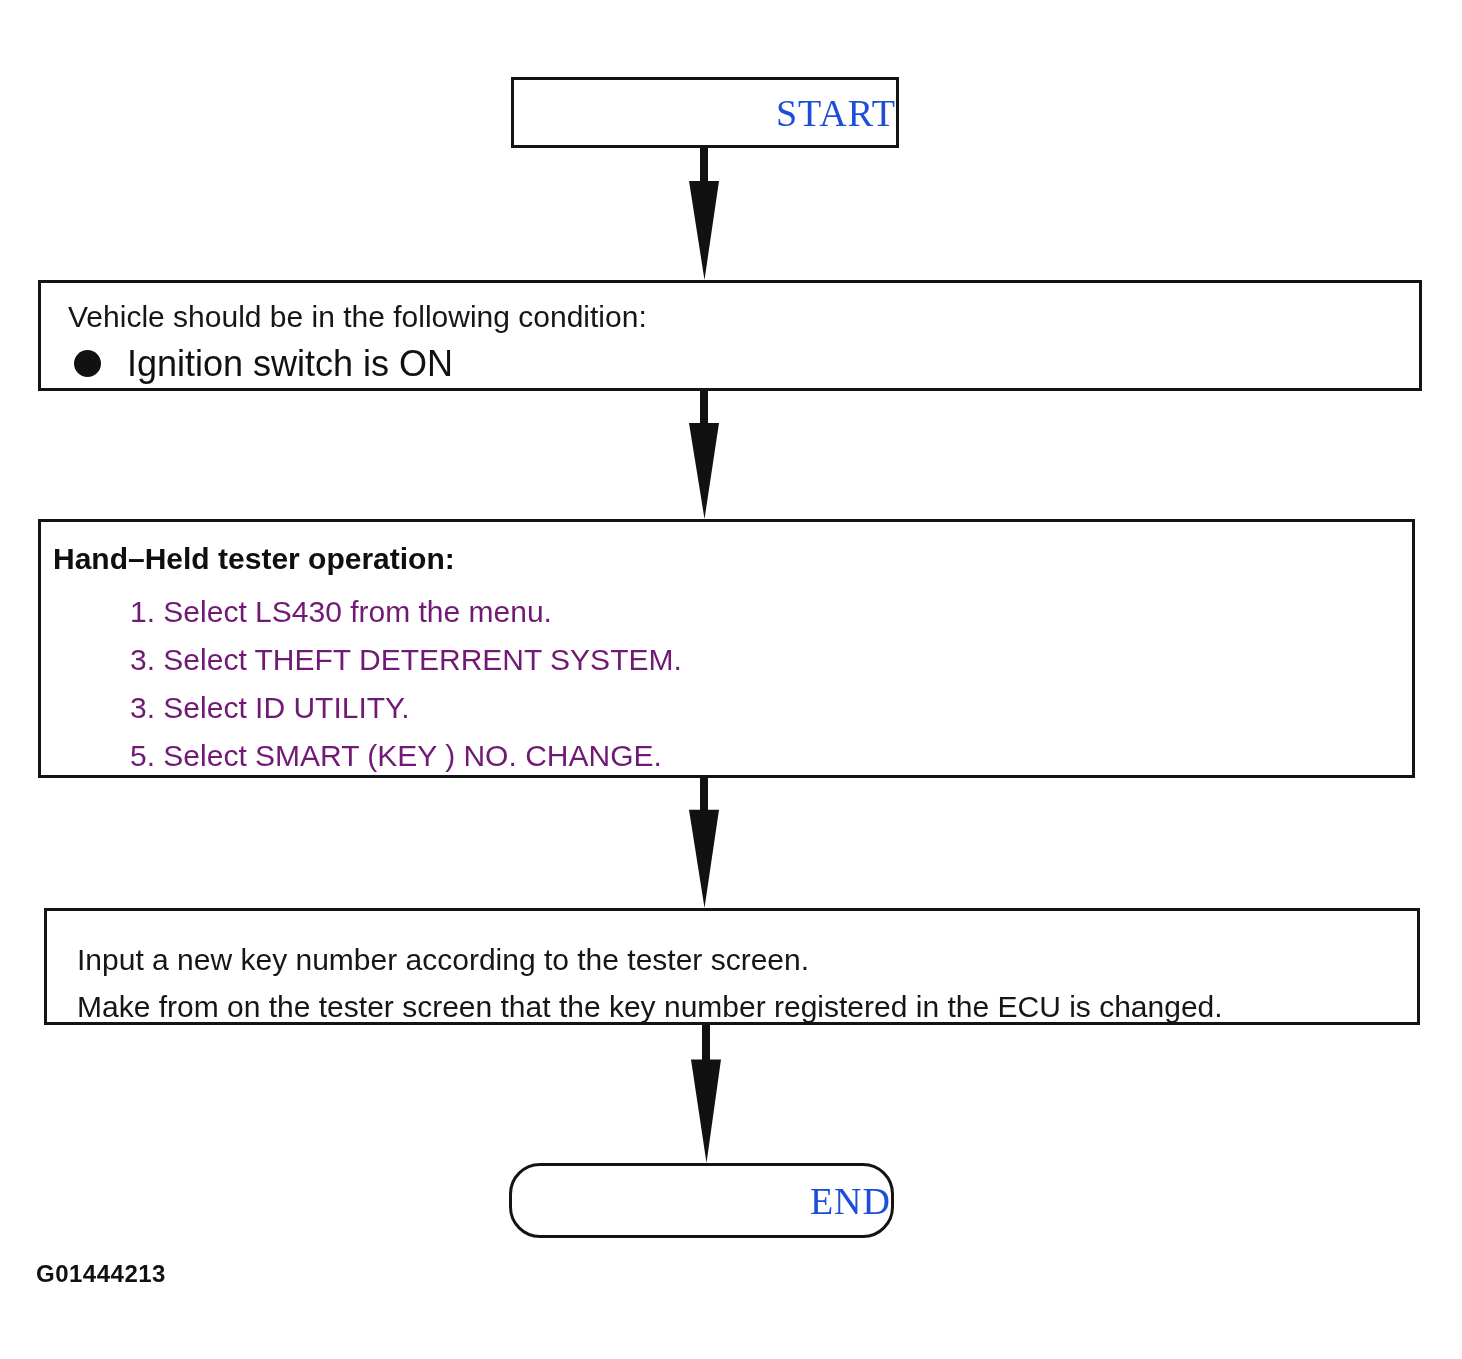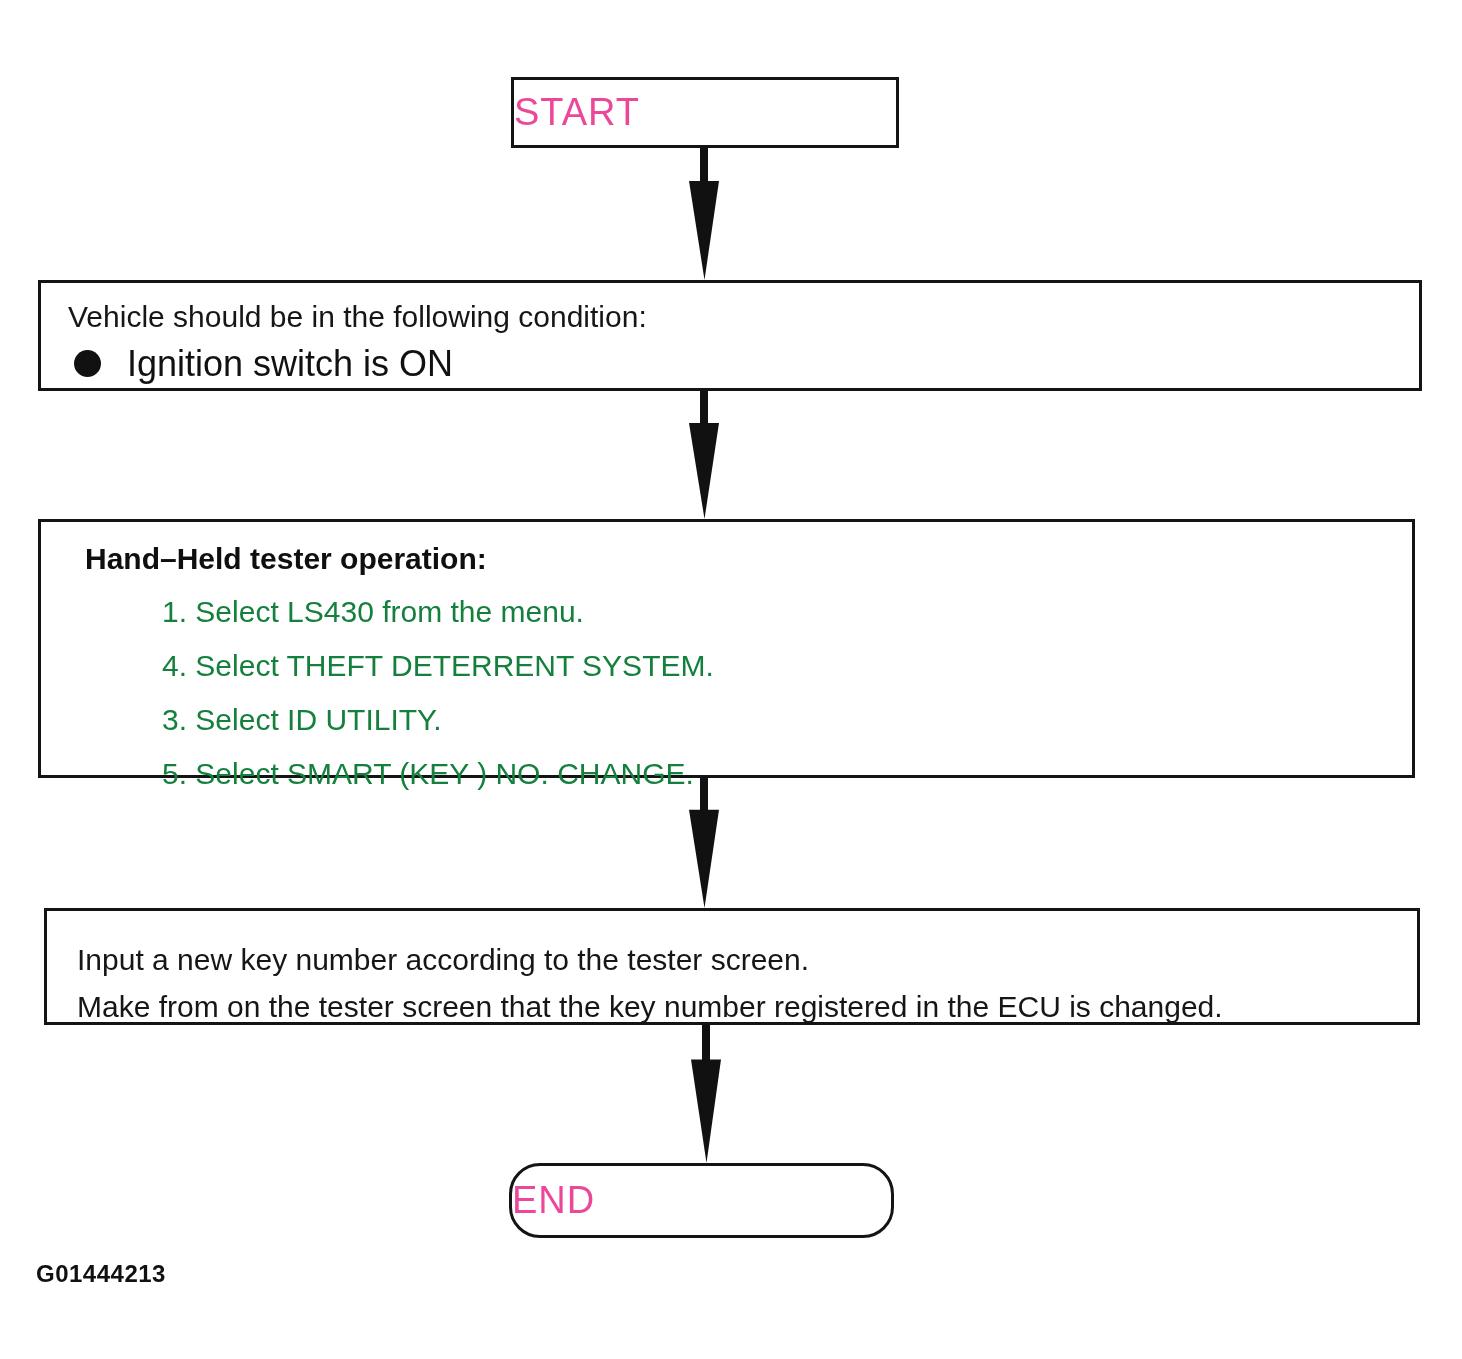--- a/index.html
+++ b/index.html
@@ -21,30 +21,31 @@
   }
   .box {
     position: absolute;
     border: 3px solid #141414;
     background: #ffffff;
     box-sizing: border-box;
   }
   .terminal {
     display: flex;
     align-items: center;
-    justify-content: flex-start;
+    justify-content: flex-end;
     font-size: 38px;
     letter-spacing: 1px;
-    color: #ec4899;
+    color: #1d4ed8;
+    font-family: Liberation Serif, serif;
   }
   #start-box { left: 511px; top: 77px;  width: 388px; height: 71px; }
   #end-box   { left: 509px; top: 1163px; width: 385px; height: 75px; border-radius: 31px; }
 
   #condition-box { left: 38px; top: 280px; width: 1384px; height: 111px; padding: 10px 20px 4px 27px; }
-  #tester-box    { left: 38px; top: 519px; width: 1377px; height: 259px; padding: 14px 20px 0 44px; }
+  #tester-box    { left: 38px; top: 519px; width: 1377px; height: 259px; padding: 14px 20px 0 12px; }
   #input-box     { left: 44px; top: 908px; width: 1376px; height: 117px; padding: 25px 20px 0 30px; }
 
   .body-line {
     font-size: 30px;
     line-height: 47px;
     white-space: nowrap;
     color: #161616;
   }
   .bullet-line {
     display: flex;
@@ -69,22 +70,21 @@
     color: #0f0f0f;
   }
   .steps {
     margin-left: 77px;
     margin-top: 6px;
   }
   .step-line {
     font-size: 30px;
     line-height: 48px;
     white-space: nowrap;
-    color: #15803d;
-    margin-top: 6px;
+    color: #701a75;
   }
   .arrow {
     position: absolute;
     width: 40px;
     display: block;
   }
   #arrow-1 { left: 684px; top: 148px;  height: 132px; }
   #arrow-2 { left: 684px; top: 391px;  height: 128px; }
   #arrow-3 { left: 684px; top: 777px;  height: 131px; }
   #arrow-4 { left: 686px; top: 1025px; height: 138px; }
@@ -123,21 +123,21 @@
 
   <svg class="arrow" id="arrow-2" viewBox="0 0 40 132" preserveAspectRatio="none">
     <rect x="16" y="0" width="8" height="36" fill="#111111"></rect>
     <polygon points="5,33 35,33 20.5,132" fill="#111111"></polygon>
   </svg>
 
   <div class="box" id="tester-box">
     <div class="box-heading">Hand–Held tester operation:</div>
     <div class="steps">
       <div class="step-line">1. Select LS430 from the menu.</div>
-      <div class="step-line">4. Select THEFT DETERRENT SYSTEM.</div>
+      <div class="step-line">3. Select THEFT DETERRENT SYSTEM.</div>
       <div class="step-line">3. Select ID UTILITY.</div>
       <div class="step-line">5. Select SMART (KEY ) NO. CHANGE.</div>
     </div>
   </div>
 
   <svg class="arrow" id="arrow-3" viewBox="0 0 40 132" preserveAspectRatio="none">
     <rect x="16" y="0" width="8" height="36" fill="#111111"></rect>
     <polygon points="5,33 35,33 20.5,132" fill="#111111"></polygon>
   </svg>
 

